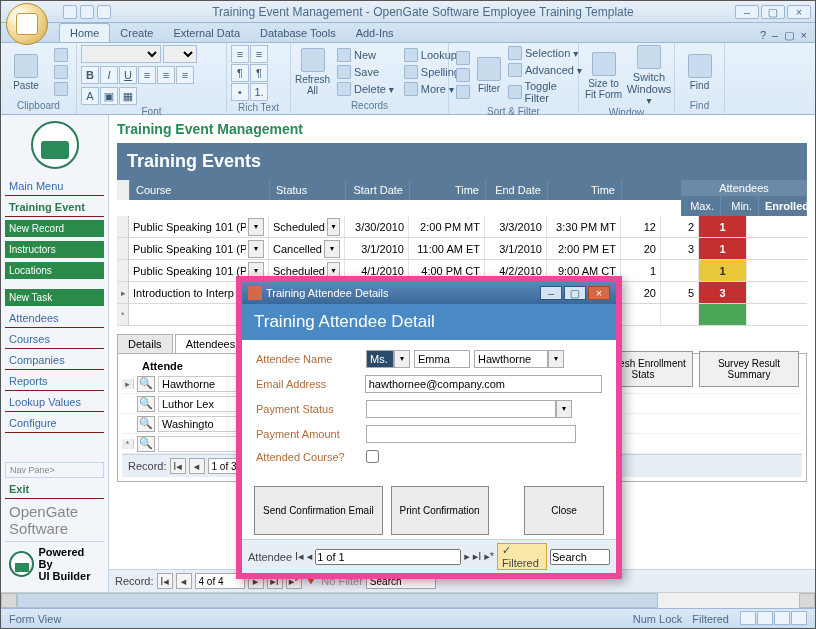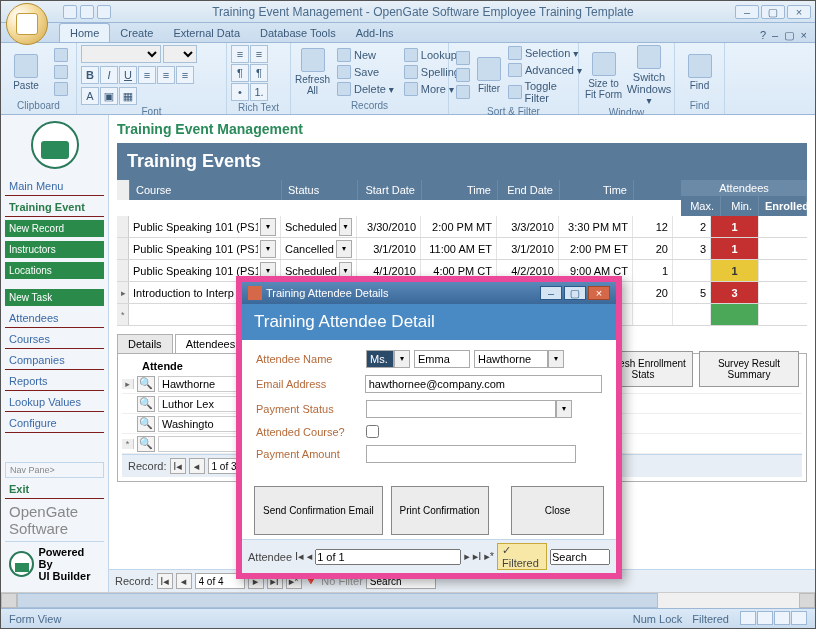--- a/index.html
+++ b/index.html
@@ -47,21 +47,21 @@
 .powered .pc::after { content: ""; position: absolute; top: 10px; left: 4px; width: 14px; height: 9px; background: #2a8a5a; }
 .main { flex: 1; display: flex; flex-direction: column; background: #fff; min-width: 0; position: relative; }
 .page-title { color: #2a8a5a; font-weight: bold; font-size: 14px; padding: 6px 8px; }
 .events-panel { margin: 0 8px; }
 .events-header { background: #5a7a9a; color: #fff; padding: 8px 10px; font-size: 18px; font-weight: bold; }
 .thead { display: flex; background: #5a7a9a; color: #fff; font-size: 11px; }
 .thead .th { padding: 4px 6px; border-right: 1px solid #6b8aa8; }
 .attendees-head { background: #6b8aa8; color: #fff; text-align: center; padding: 2px 0; font-size: 11px; }
 .row { display: flex; border-bottom: 1px solid #d8d8d8; background: #fff; align-items: center; height: 22px; }
 .cell { padding: 2px 4px; border-right: 1px solid #e4e4e4; overflow: hidden; white-space: nowrap; display: flex; align-items: center; gap: 2px; height: 100%; }
-.c-course { width: 152px; }
+.c-course { width: 140px; }
 .c-status { width: 76px; }
 .c-sdate { width: 64px; text-align: right; justify-content: flex-end; }
 .c-time { width: 76px; text-align: right; justify-content: flex-end; }
 .c-edate { width: 62px; text-align: right; justify-content: flex-end; }
 .c-time2 { width: 74px; text-align: right; justify-content: flex-end; }
 .c-max { width: 40px; text-align: right; justify-content: flex-end; }
 .c-min { width: 38px; text-align: right; justify-content: flex-end; }
 .c-enr { width: 48px; text-align: center; justify-content: center; color: #fff; font-weight: bold; }
 .handle { width: 12px; border-right: 1px solid #ccc; background: #eee; text-align: center; color: #666; font-size: 9px; }
 .enr-red { background: #c43030; }
@@ -540,33 +540,33 @@
       <div class="form-row">
         <div class="lbl">Email Address</div>
         <input type="text" style="width: 240px;" value="hawthornee@company.com">
       </div>
       <div class="form-row">
         <div class="lbl">Payment Status</div>
         <input type="text" style="width: 190px;" value="">
         <span class="dropbtn">▾</span>
       </div>
       <div class="form-row">
+        <div class="lbl">Payment Amount</div>
+        <input type="text" style="width: 210px;" value="">
+      </div>
+      <div class="form-row">
         <div class="lbl">Attended Course?</div>
         <input type="checkbox" style="">
-      </div>
-      <div class="form-row">
-        <div class="lbl">Payment Amount</div>
-        <input type="text" style="width: 210px;" value="">
       </div>
     </div>
     <div class="dlg-btns">
       <button>Send Confirmation Email</button>
       <button>Print Confirmation</button>
       <div class="sp"></div>
-      <button style="width:93px">Close</button>
+      <button style="width:80px">Close</button>
     </div>
     <div class="dlg-nav">
       <span>Attendee</span>
       <span class="nav-btn">I◂</span>
       <span class="nav-btn">◂</span>
       <input type="text" value="1 of 1" style="">
       <span class="nav-btn">▸</span>
       <span class="nav-btn">▸I</span>
       <span class="nav-btn">▸*</span>
       <span class="filtered">✓ <span>Filtered</span></span>

